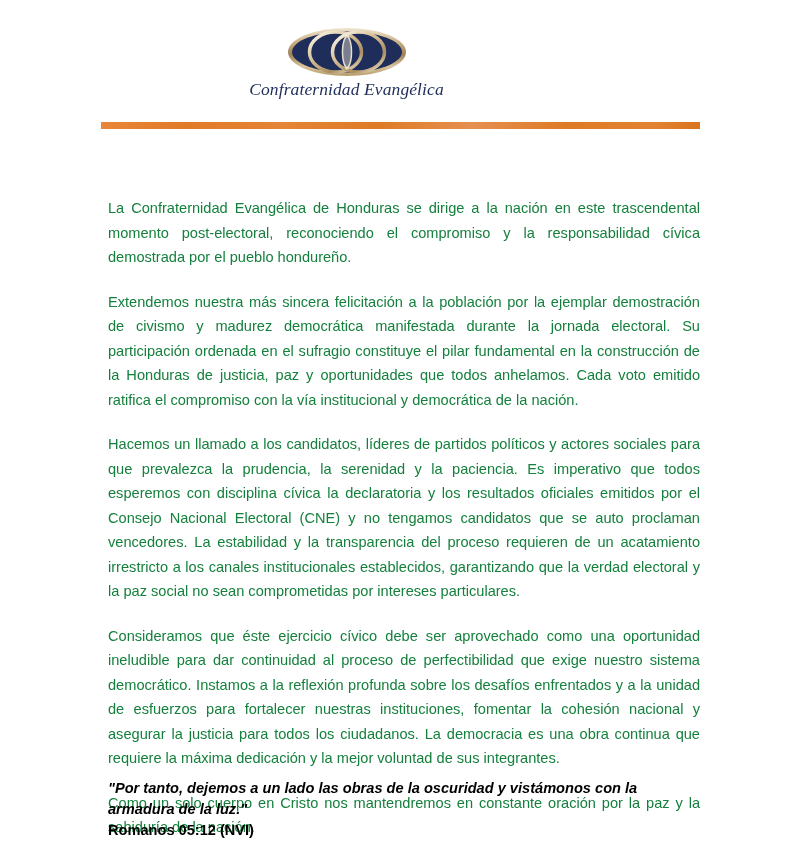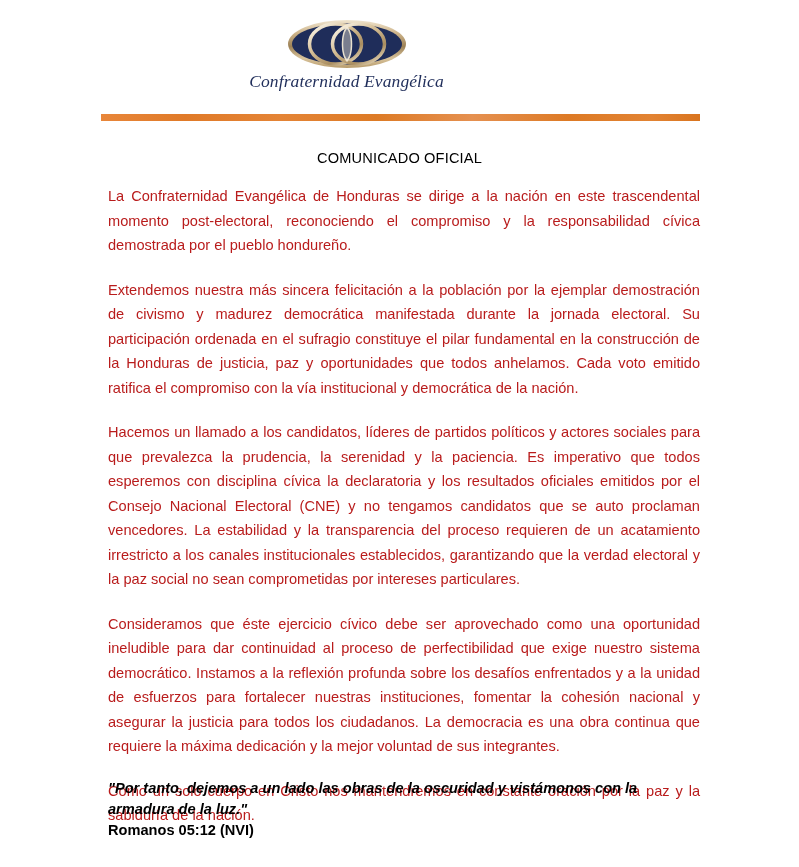--- a/index.html
+++ b/index.html
@@ -19,21 +19,21 @@
   .page {
     position: relative;
     width: 799px;
     height: 867px;
     background: #ffffff;
   }
 
   
   .letterhead {
     position: absolute;
-    top: 0;
+    top: 8px;
     left: 0;
     width: 693px;
     height: 130px;
   }
 
   .logo-block {
     position: absolute;
     left: 0;
     right: 0;
     top: 18px;
@@ -101,22 +101,22 @@
     position: absolute;
     left: 108px;
     top: 184px;
     width: 592px;
   }
 
   .para {
     text-align: justify;
     font-size: 14.6px;
     line-height: 24.5px;
-    margin: 0 0 20px 0;
-    color: #b91c1c;
+    margin: 12px 0 20px 0;
+    color: #15803d;
     hyphens: none;
   }
   .para:last-of-type { margin-bottom: 0; }
 
   .scripture {
     position: absolute;
     left: 108px;
     top: 778px;
     width: 592px;
   }
@@ -180,21 +180,20 @@
       </svg>
 
       <div class="wordmark">
         <span class="wordmark-line1">Confraternidad Evangélica</span>
       </div>
     </div>
 
     <div class="orange-rule"></div>
   </div>
 
-  <div class="doc-title">COMUNICADO OFICIAL</div>
 
   <div class="content">
     <p class="para">La Confraternidad Evangélica de Honduras se dirige a la nación en este trascendental momento post-electoral, reconociendo el compromiso y la responsabilidad cívica demostrada por el pueblo hondureño.</p>
     <p class="para">Extendemos nuestra más sincera felicitación a la población por la ejemplar demostración de civismo y madurez democrática manifestada durante la jornada electoral. Su participación ordenada en el sufragio constituye el pilar fundamental en la construcción de la Honduras de justicia, paz y oportunidades que todos anhelamos. Cada voto emitido ratifica el compromiso con la vía institucional y democrática de la nación.</p>
     <p class="para">Hacemos un llamado a los candidatos, líderes de partidos políticos y actores sociales para que prevalezca la prudencia, la serenidad y la paciencia. Es imperativo que todos esperemos con disciplina cívica la declaratoria y los resultados oficiales emitidos por el Consejo Nacional Electoral (CNE) y no tengamos candidatos que se auto proclaman vencedores. La estabilidad y la transparencia del proceso requieren de un acatamiento irrestricto a los canales institucionales establecidos, garantizando que la verdad electoral y la paz social no sean comprometidas por intereses particulares.</p>
     <p class="para">Consideramos que éste ejercicio cívico debe ser aprovechado como una oportunidad ineludible para dar continuidad al proceso de perfectibilidad que exige nuestro sistema democrático. Instamos a la reflexión profunda sobre los desafíos enfrentados y a la unidad de esfuerzos para fortalecer nuestras instituciones, fomentar la cohesión nacional y asegurar la justicia para todos los ciudadanos. La democracia es una obra continua que requiere la máxima dedicación y la mejor voluntad de sus integrantes.</p>
     <p class="para">Como un solo cuerpo en Cristo nos mantendremos en constante oración por la paz y la sabiduría de la nación.</p>
   </div>
 
   <div class="scripture">

